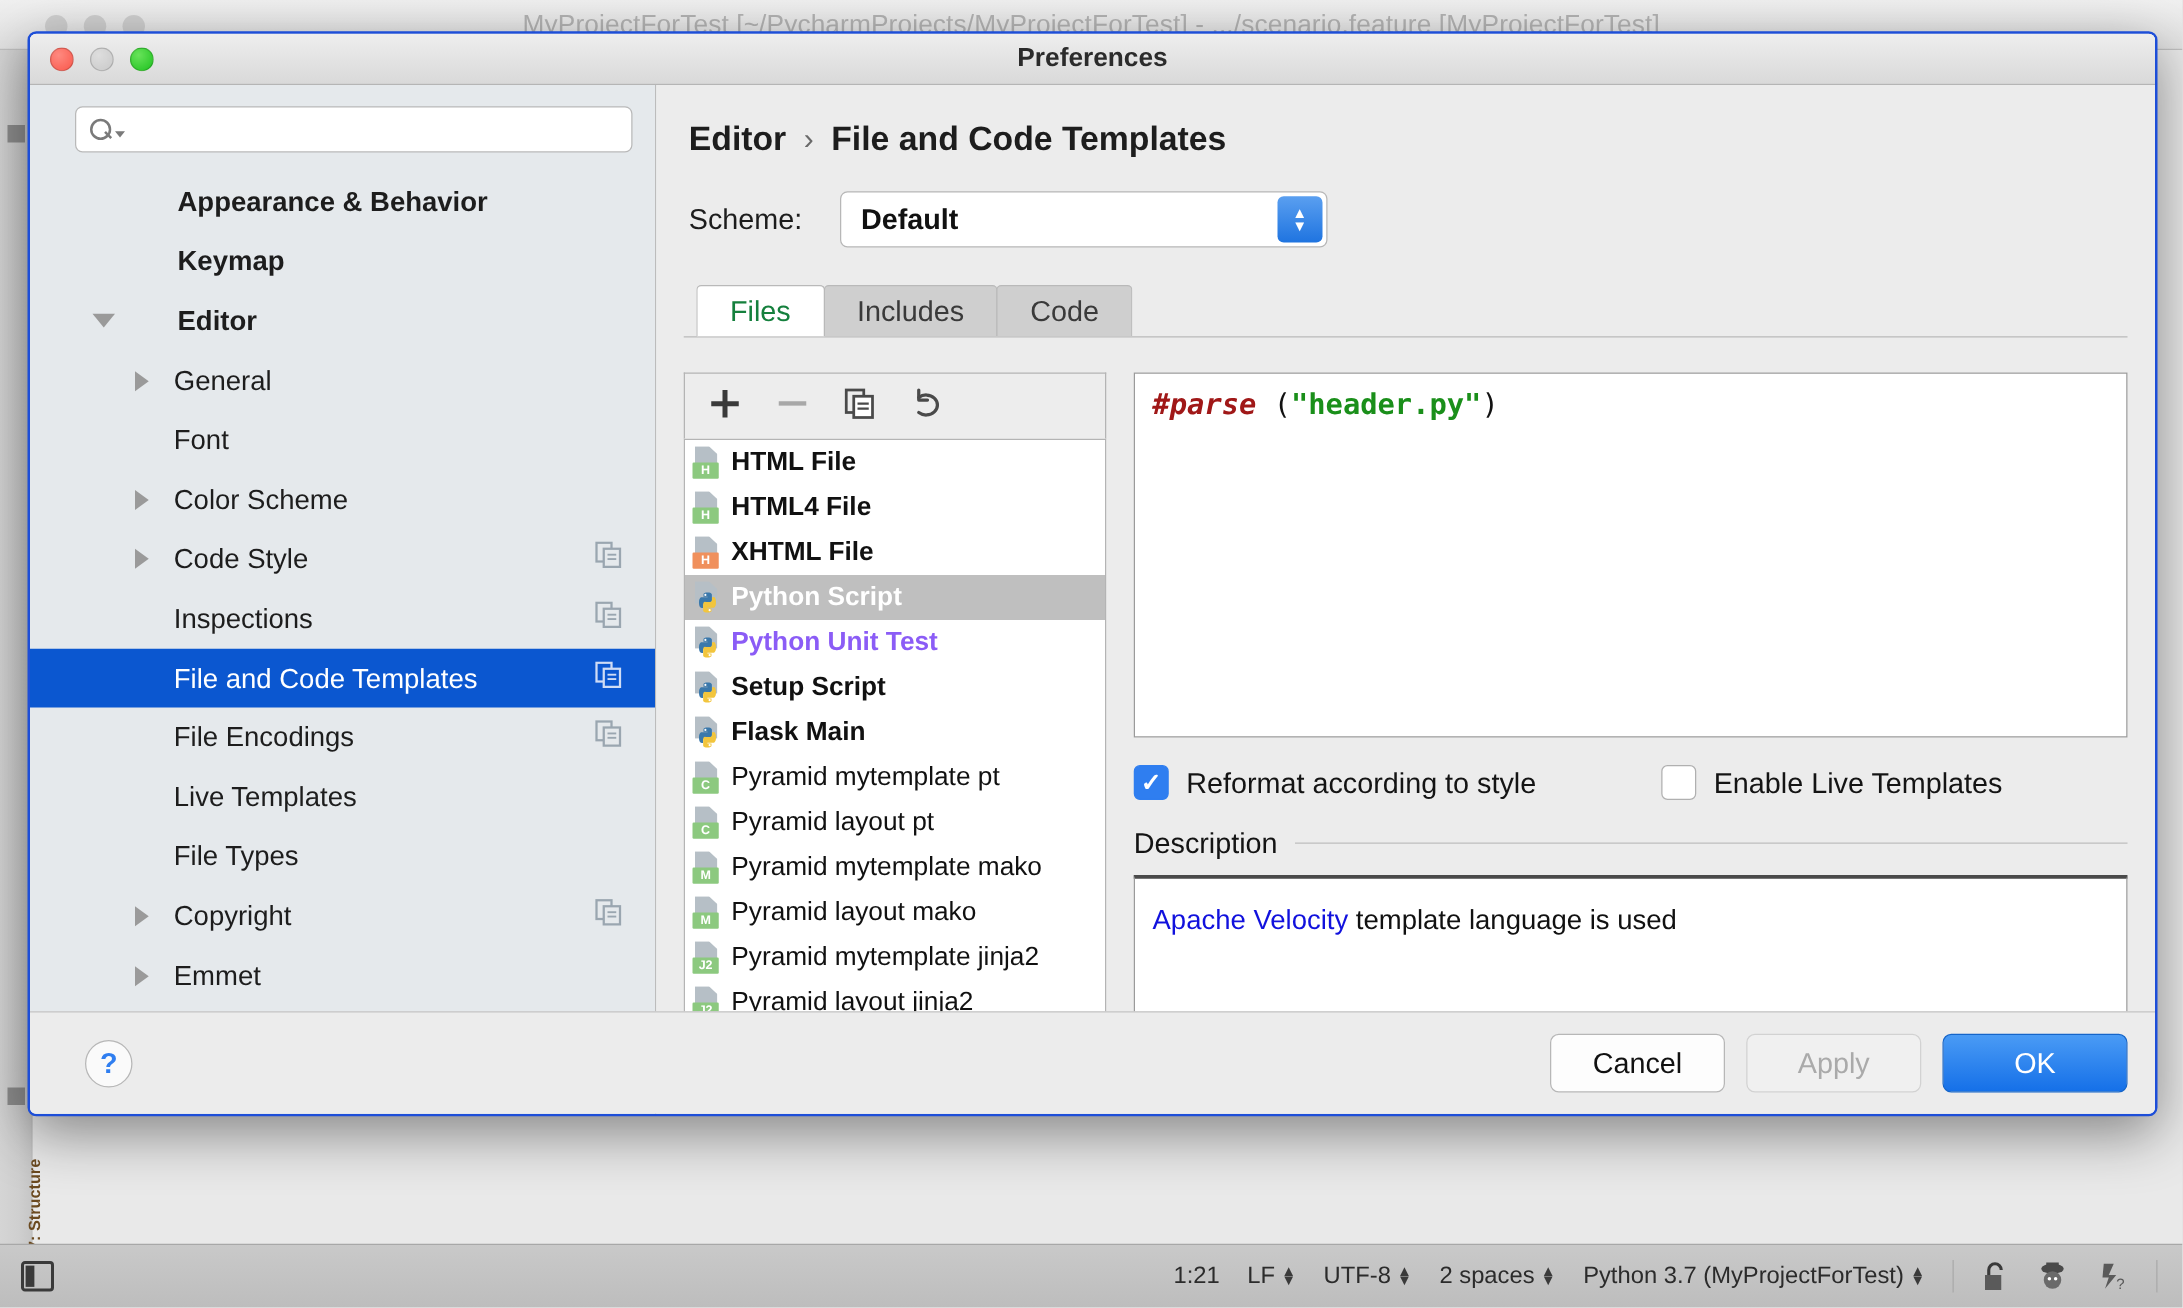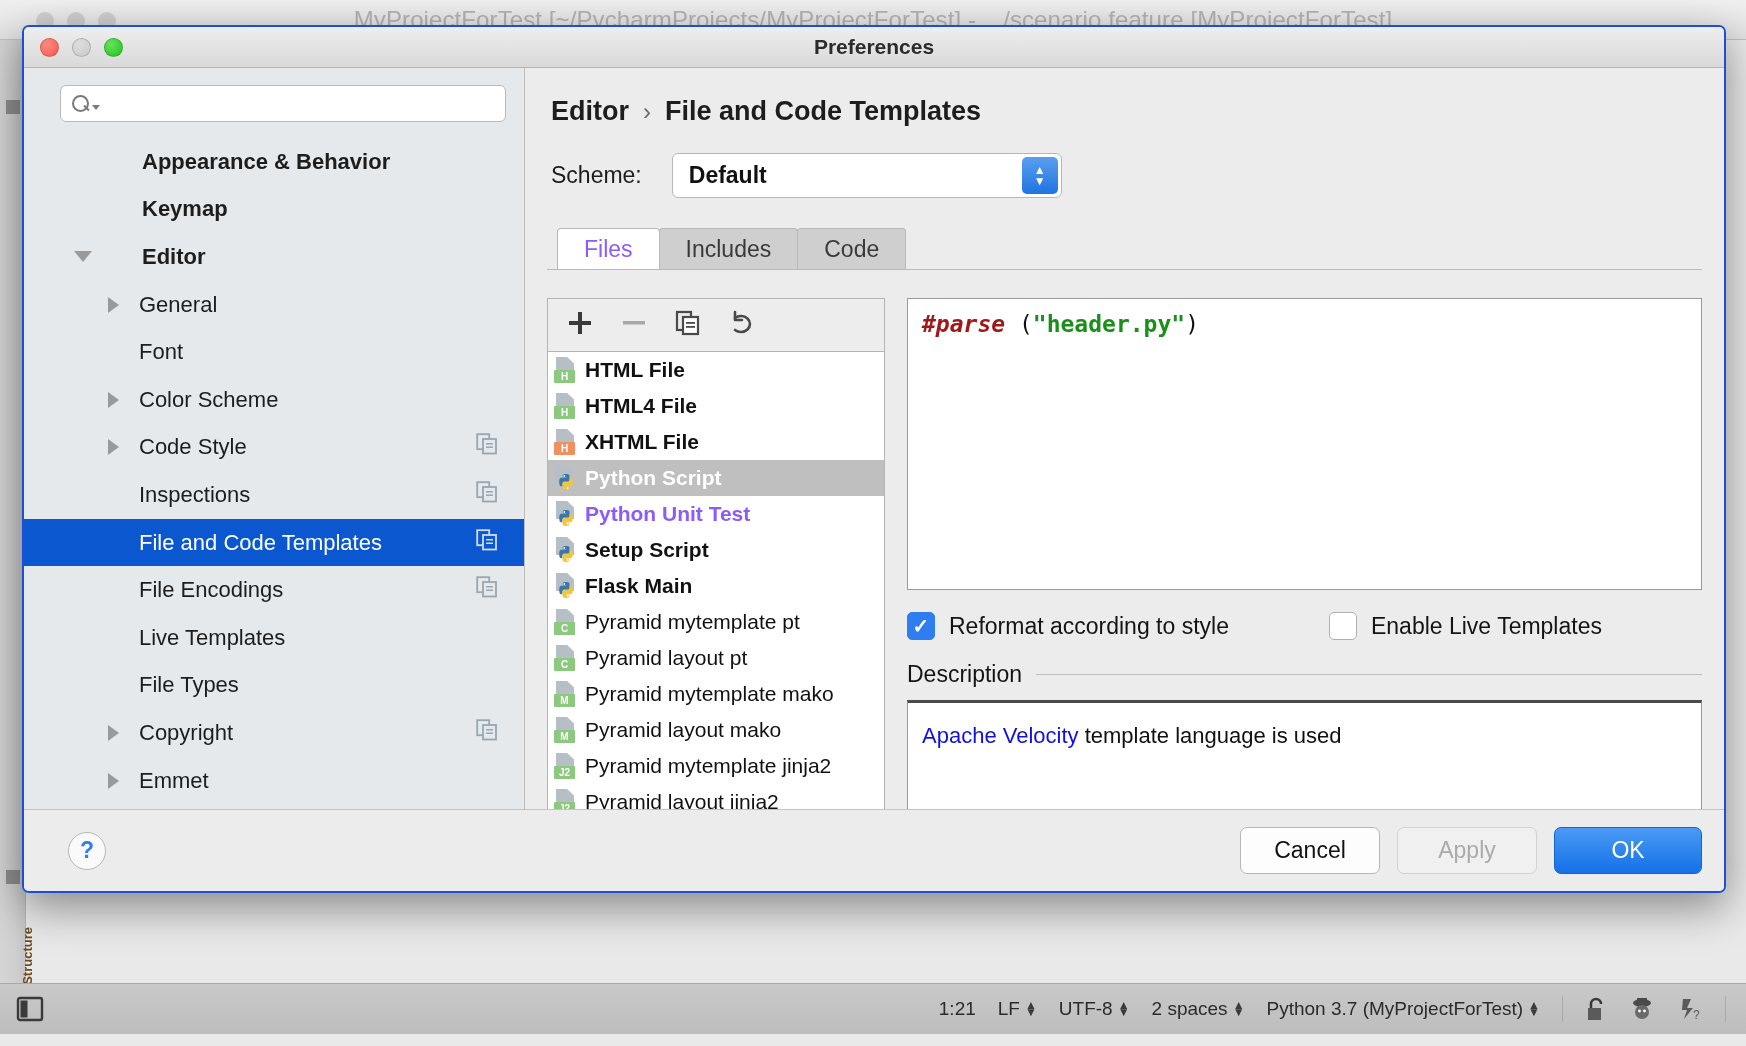--- a/index.html
+++ b/index.html
@@ -16,21 +16,21 @@
     position: absolute; left: 0; top: 0; width: 1746px; height: 1046px;
     background: #e9e9e9;
   }
   #ide-titlebar {
     position: absolute; left: 0; top: 0; width: 1746px; height: 40px;
     background: linear-gradient(#f0f0f0, #e2e2e2);
     border-bottom: 1px solid #c0c0c0;
     display: flex; align-items: center; justify-content: center;
   }
   #ide-title {
-    color: #b3b3b3; font-size: 24px; letter-spacing: .1px;
+    color: #b3b3b3; font-size: 21px; letter-spacing: .1px;
     white-space: nowrap;
   }
   .ide-traffic { position: absolute; left: 36px; top: 12px; display: flex; gap: 13px; }
   .ide-traffic span {
     width: 18px; height: 18px; border-radius: 50%;
     background: #cfcfcf; display: block;
   }
   #ide-leftbar {
     position: absolute; left: 0; top: 40px; width: 26px; height: 966px;
     background: linear-gradient(90deg,#d5d5d5,#cfcfcf 60%,#c6c6c6);
@@ -43,21 +43,21 @@
     font-weight: bold;
   }
   #vtab-project { top: 220px; left: 20px; }
   #vtab-favorites { top: 790px; left: 20px; }
   #vtab-structure { top: 960px; left: 20px; }
   .ide-chip {
     position: absolute; left: 6px; width: 14px; height: 14px;
     background: #8d8d8d;
   }
   #ide-statusbar {
-    position: absolute; left: 0; bottom: 12px; width: 1746px; height: 51px;
+    position: absolute; left: 0; bottom: 0; width: 1746px; height: 51px;
     background: linear-gradient(#c9c9c9,#bdbdbd);
     border-top: 1px solid #a8a8a8;
     display: flex; align-items: center;
   }
   #status-left { width: 60px; display: flex; align-items: center; justify-content: center; }
   .status-right {
     margin-left: auto; display: flex; align-items: center; gap: 22px;
     padding-right: 20px; font-size: 19px; color: #2b2b2b;
   }
   .status-item { display: flex; align-items: center; gap: 5px; white-space: nowrap; }
@@ -169,21 +169,21 @@
     display: flex; align-items: flex-end; margin-top: 30px;
     border-bottom: 1px solid #b9b9b9; padding-left: 10px; height: 42px;
   }
   .tab {
     height: 41px; padding: 0 26px; display: flex; align-items: center;
     font-size: 23px; color: #3a3a3a; background: #cfcfcf;
     border: 1px solid #b9b9b9; border-bottom: none;
     border-top-left-radius: 4px; border-top-right-radius: 4px;
     margin-right: -1px;
   }
-  .tab.active { background: #fff; color: #8b5cf6; }
+  .tab.active { background: #fff; color: #15803d; }
 
   #panes { display: flex; gap: 22px; margin-top: 28px; }
 
   
   #list-pane { width: 338px; display: flex; flex-direction: column; }
   #list-toolbar {
     height: 53px; background: #ededed; border: 1px solid #b4b4b4; border-bottom: none;
     display: flex; align-items: center; gap: 26px; padding-left: 18px;
   }
   #list-box {

